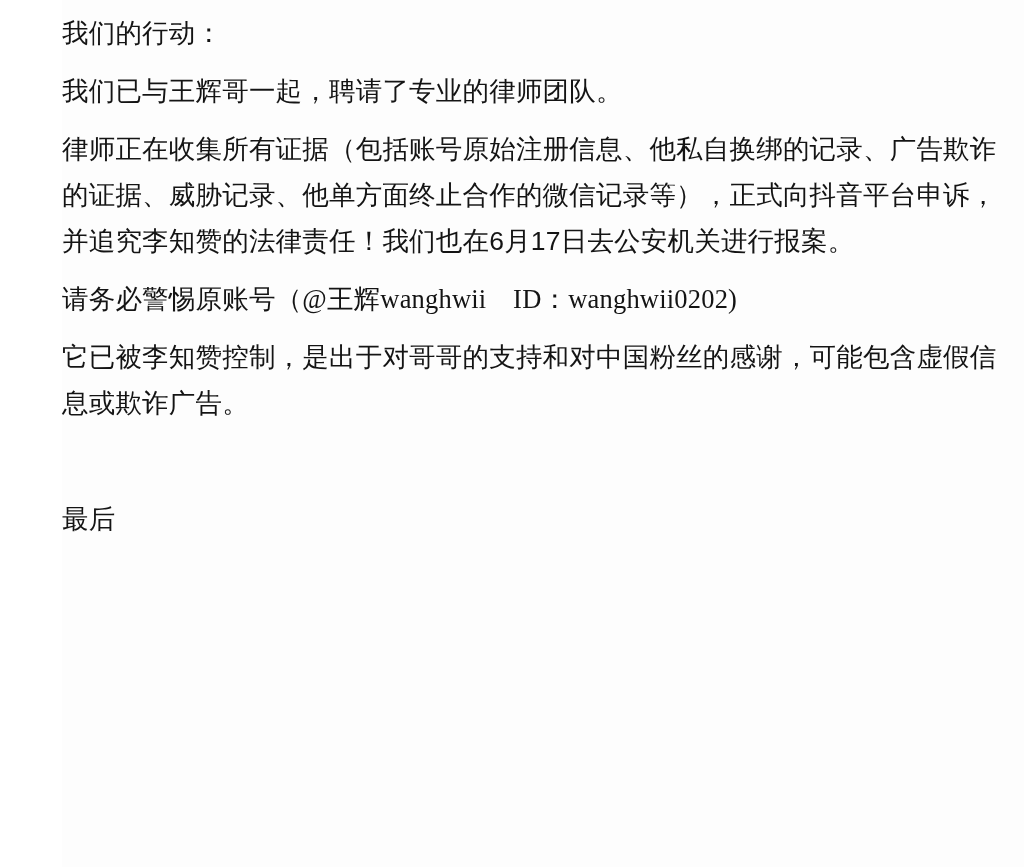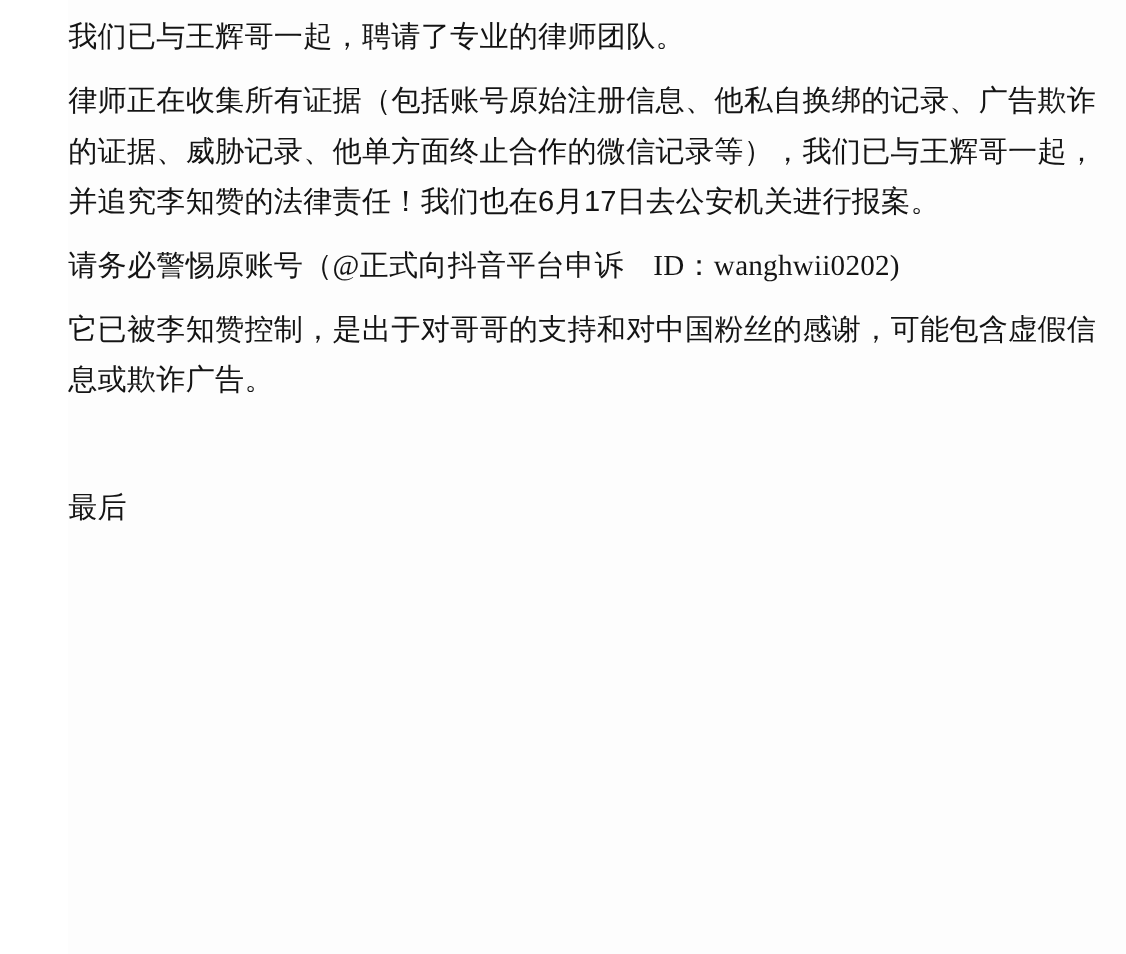--- a/index.html
+++ b/index.html
@@ -56,27 +56,28 @@
     font-family: "Liberation Serif", "DejaVu Serif", serif;
   }
 </style>
 </head>
 <body>
 
 <div class="page">
   <div class="left-margin"></div>
   <div class="content">
 
+    <p class="para heading">我们的行动：</p>
 
     <p class="para">我们已与王辉哥一起，聘请了专业的律师团队。</p>
 
-    <p class="para">律师正在收集所有证据（包括账号原始注册信息、他私自换绑的记录、广告欺诈的证据、威胁记录、他单方面终止合作的微信记录等），我们已与王辉哥一起，并追究李知赞的法律责任！我们也在6月17日去公安机关进行报案。</p>
+    <p class="para">律师正在收集所有证据（包括账号原始注册信息、他私自换绑的记录、广告欺诈的证据、威胁记录、他单方面终止合作的微信记录等），正式向抖音平台申诉，并追究李知赞的法律责任！我们也在6月17日去公安机关进行报案。</p>
 
 
-    <p class="para serif-id">请务必警惕原账号（@正式向抖音平台申诉　ID：wanghwii0202)</p>
+    <p class="para serif-id">请务必警惕原账号（@王辉wanghwii　ID：wanghwii0202)</p>
 
     <p class="para">它已被李知赞控制，是出于对哥哥的支持和对中国粉丝的感谢，可能包含虚假信息或欺诈广告。</p>
 
     <div class="spacer"></div>
 
     <p class="para heading">最后</p>
 
 
 
 

